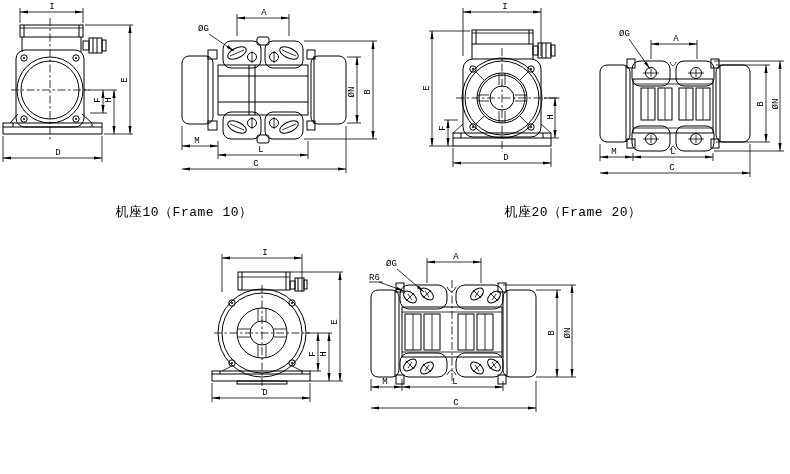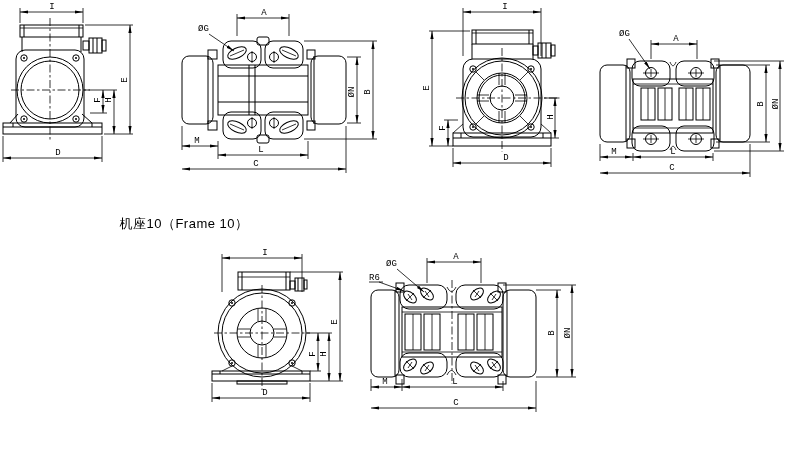--- a/index.html
+++ b/index.html
@@ -7,21 +7,21 @@
   .stage { position:absolute; left:0; top:0; width:790px; height:474px; background:#ffffff;
            font-family:"Liberation Mono","DejaVu Sans Mono",monospace; }
   svg.view { position:absolute; overflow:visible; }
   .geo line,.geo rect,.geo circle,.geo ellipse,.geo path { fill:none; stroke:#000; stroke-width:1; }
   .geo .dash { stroke-dasharray:8 2.5 2.5 2.5; stroke-width:0.8; }
   .geo .thin { stroke-width:0.8; }
   .geo .dot { fill:#000; stroke:none; }
   .geo text { fill:#000; stroke:none; font-size:9px;
               font-family:"Liberation Mono","DejaVu Sans Mono",monospace; }
   .caption { position:absolute; width:190px; text-align:center; color:#000; font-size:13px;
-             letter-spacing:0.5px; font-family:Liberation Sans, sans-serif;margin-top:12px; }
+             letter-spacing:0.5px; font-family:Liberation Mono, monospace; }
 </style>
 </head>
 <body>
 
 <div class="stage">
 
   <svg class="view" style="left:0;top:0" width="152" height="185" viewBox="0 0 152 185">
     <defs>
       <marker id="m1" viewBox="0 0 10 4" refX="10" refY="2" markerWidth="10" markerHeight="4" orient="auto-start-reverse">
         <path d="M0,0 L10,2 L0,4 Z" fill="#000" stroke="none"></path>
@@ -450,13 +450,14 @@
       <line x1="503" y1="381" x2="503" y2="391" class="thin"></line>
       <line x1="402" y1="387" x2="503" y2="387" class="thin" marker-start="url(#m6)" marker-end="url(#m6)"></line>
       <text x="455" y="384" text-anchor="middle">L</text>
       <line x1="536" y1="381" x2="536" y2="412" class="thin"></line>
       <line x1="371" y1="408" x2="536" y2="408" class="thin" marker-start="url(#m6)" marker-end="url(#m6)"></line>
       <text x="456" y="405" text-anchor="middle">C</text>
     </g>
   </svg>
 
   <div class="caption" style="left:89px;top:203px">机座10（Frame 10）</div>
+  <div class="caption" style="left:478px;top:203px">机座20（Frame 20）</div>
 </div>
 
 </body></html>

